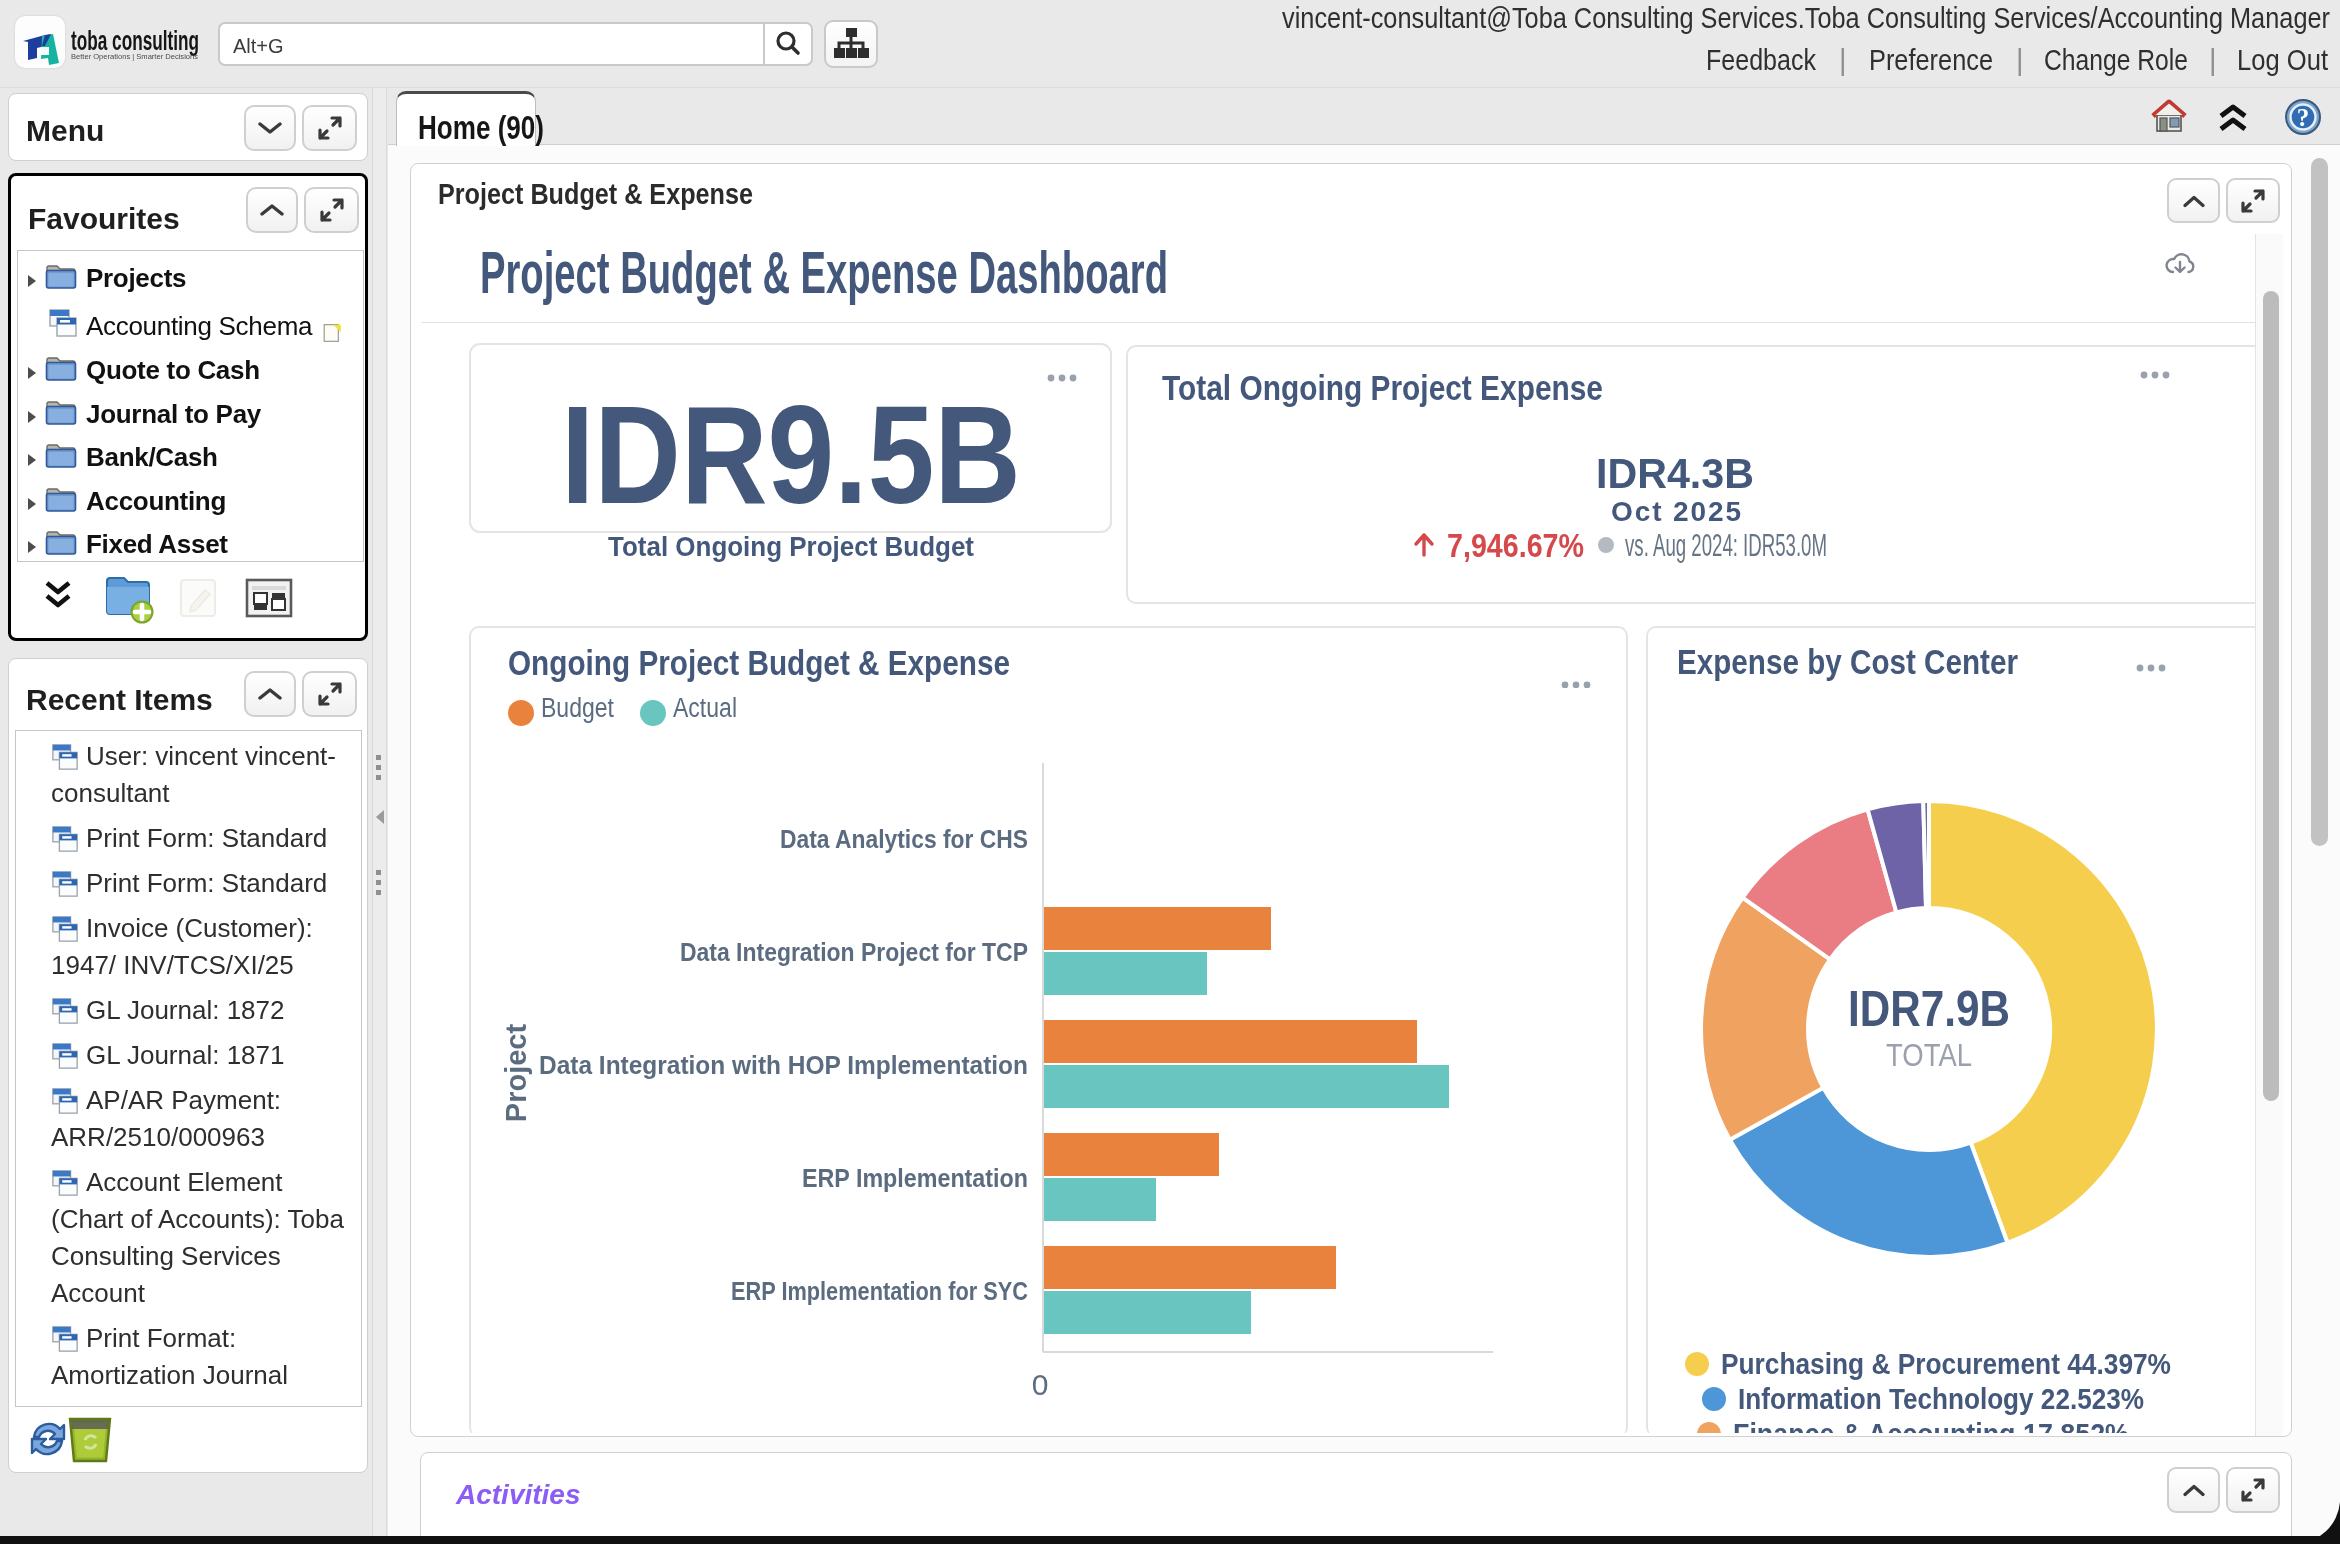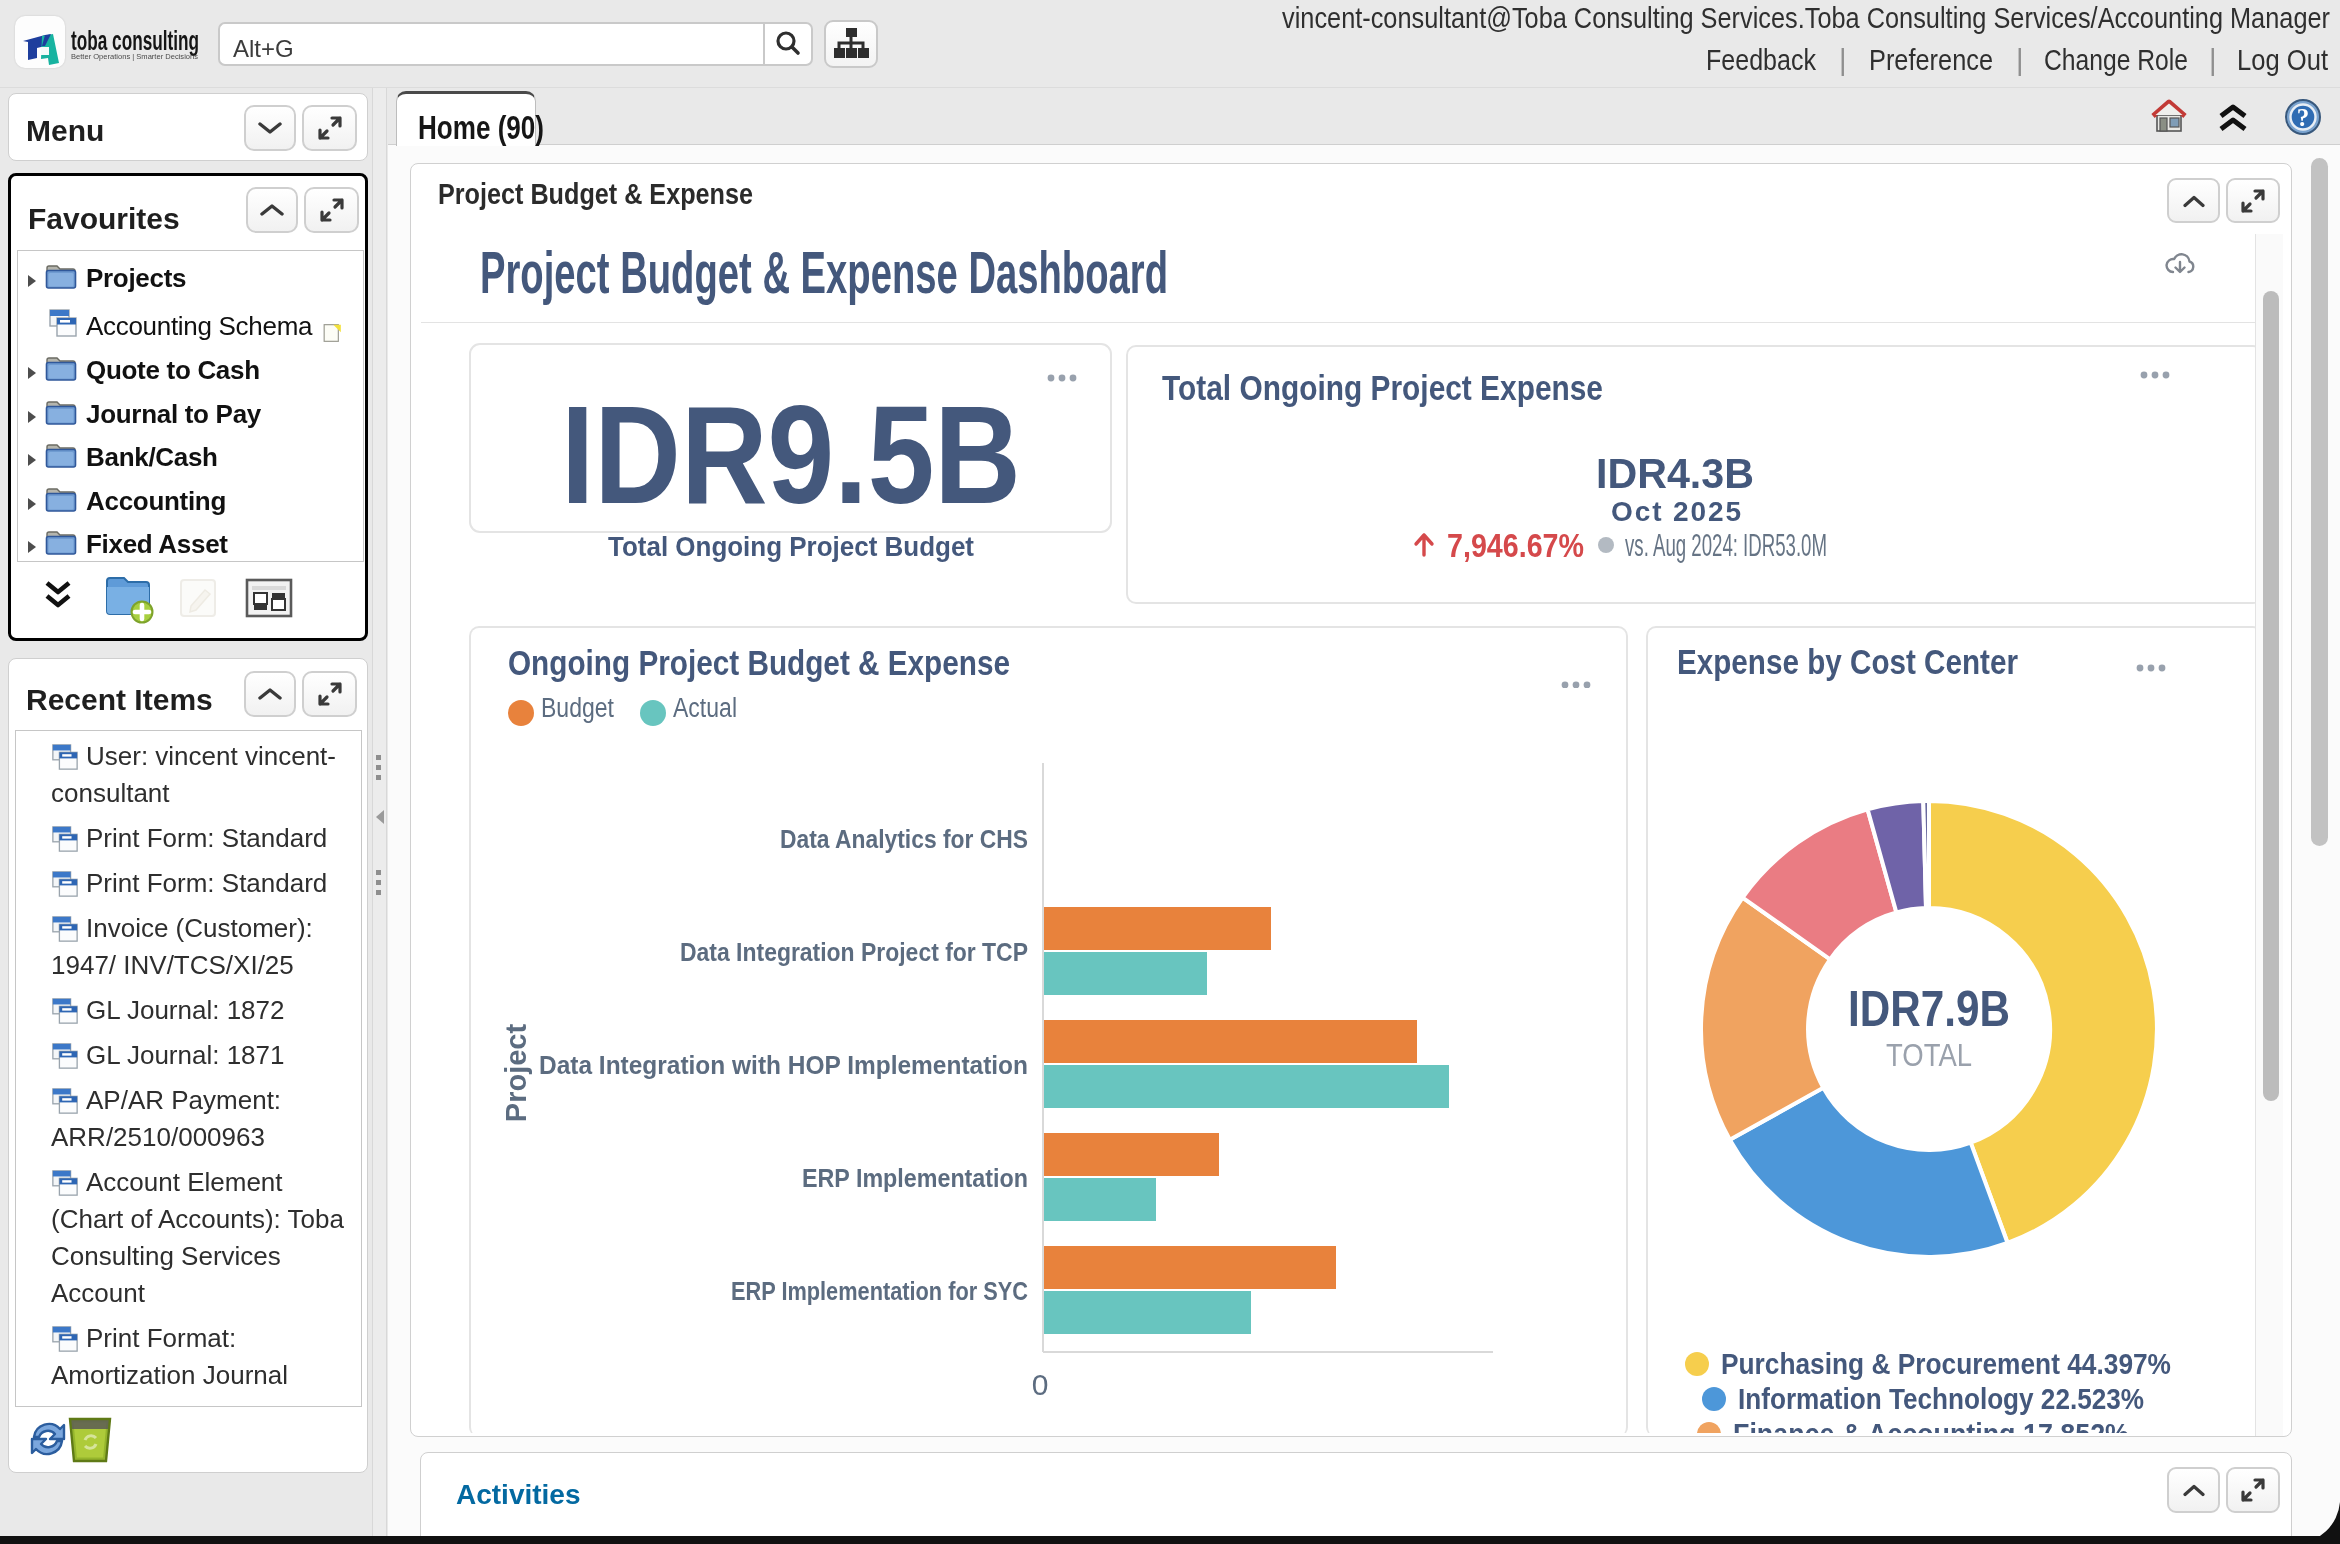--- a/index.html
+++ b/index.html
@@ -44,21 +44,21 @@
       <polygon points="30,19 36,18 30,30 27,30" fill="#1e3e9d"></polygon>
       <rect x="26" y="31" width="8" height="8" fill="#f4fbfa"></rect>
     </svg>
   </div>
   <svg class="abs" style="left:0;top:0;" width="300" height="70" viewBox="0 0 300 70">
     <text x="71" y="50" font-size="27" font-weight="bold" fill="#151515" textLength="128" lengthAdjust="spacingAndGlyphs">toba consulting</text>
     <text x="71" y="59" font-size="8" fill="#4a4a4a" textLength="127" lengthAdjust="spacingAndGlyphs">Better Operations | Smarter Decisions</text>
   </svg>
 
   <div class="abs" style="left:218px;top:22px;width:545px;height:44px;background:#fff;border:2px solid #c9c9c9;border-right:none;border-radius:7px 0 0 7px;">
-    <div class="abs" style="left:13px;top:11px;font-size:24px;color:#3c3c3c;">Alt+G</div>
+    <div class="abs" style="left:13px;top:11px;font-size:20px;color:#3c3c3c;">Alt+G</div>
   </div>
   <div class="abs" style="left:763px;top:22px;width:50px;height:44px;background:#fff;border:2px solid #c9c9c9;border-radius:0 7px 7px 0;">
     <svg width="46" height="40" viewBox="0 0 46 40">
         <circle cx="21" cy="17" r="8" fill="none" stroke="#2e2e2e" stroke-width="3.2"></circle>
         <line x1="27" y1="23" x2="33" y2="29" stroke="#2e2e2e" stroke-width="3.6" stroke-linecap="round"></line>
       </svg>
   </div>
   <div class="abs" style="left:824px;top:20px;width:54px;height:48px;background:linear-gradient(#ffffff,#f3f3f3);border:2px solid #c9c9c9;border-radius:9px;">
     <svg width="50" height="44" viewBox="0 0 50 44">
       <rect x="20" y="6" width="11" height="9" fill="#2e2e2e"></rect>
@@ -459,21 +459,21 @@
       </svg>
     </div>
 
   </div>
 
   <div class="abs" style="left:1844px;top:70px;width:28px;height:1204px;background:#fafafa;border-left:1px solid #e3e3e3;"></div>
   <div class="abs" style="left:1852px;top:127px;width:16px;height:810px;background:#bcbcbc;border-radius:8px;"></div>
 </div>
 
 <div class="abs" style="left:420px;top:1452px;width:1872px;height:92px;background:#fff;border:1px solid #cfcfcf;border-radius:8px;">
-  <div class="abs" style="left:35px;top:26px;font-size:28px;font-weight:bold;color:#0369a1;">Activities</div>
+  <div class="abs" style="left:35px;top:26px;font-size:28px;font-weight:bold;color:#8b5cf6;font-style:italic;">Activities</div>
   <div class="btn" style="left:1746px;top:14px;width:53px;height:46px;border-radius:9px;">
       <svg width="22" height="13" viewBox="0 0 22 13">
         <path d="M2 11 l9-8 l9 8" fill="none" stroke="#3a3a3a" stroke-width="3.2" stroke-linecap="round" stroke-linejoin="round"></path>
       </svg>
     </div>
   <div class="btn" style="left:1805px;top:14px;width:54px;height:46px;border-radius:9px;">
       <svg width="26" height="26" viewBox="0 0 26 26">
         <path d="M10 16 L3 23 M3 15 v8 h8 M16 10 L23 3 M15 3 h8 v8" fill="none" stroke="#3a3a3a" stroke-width="3.2" stroke-linecap="round" stroke-linejoin="round"></path>
       </svg>
     </div>

